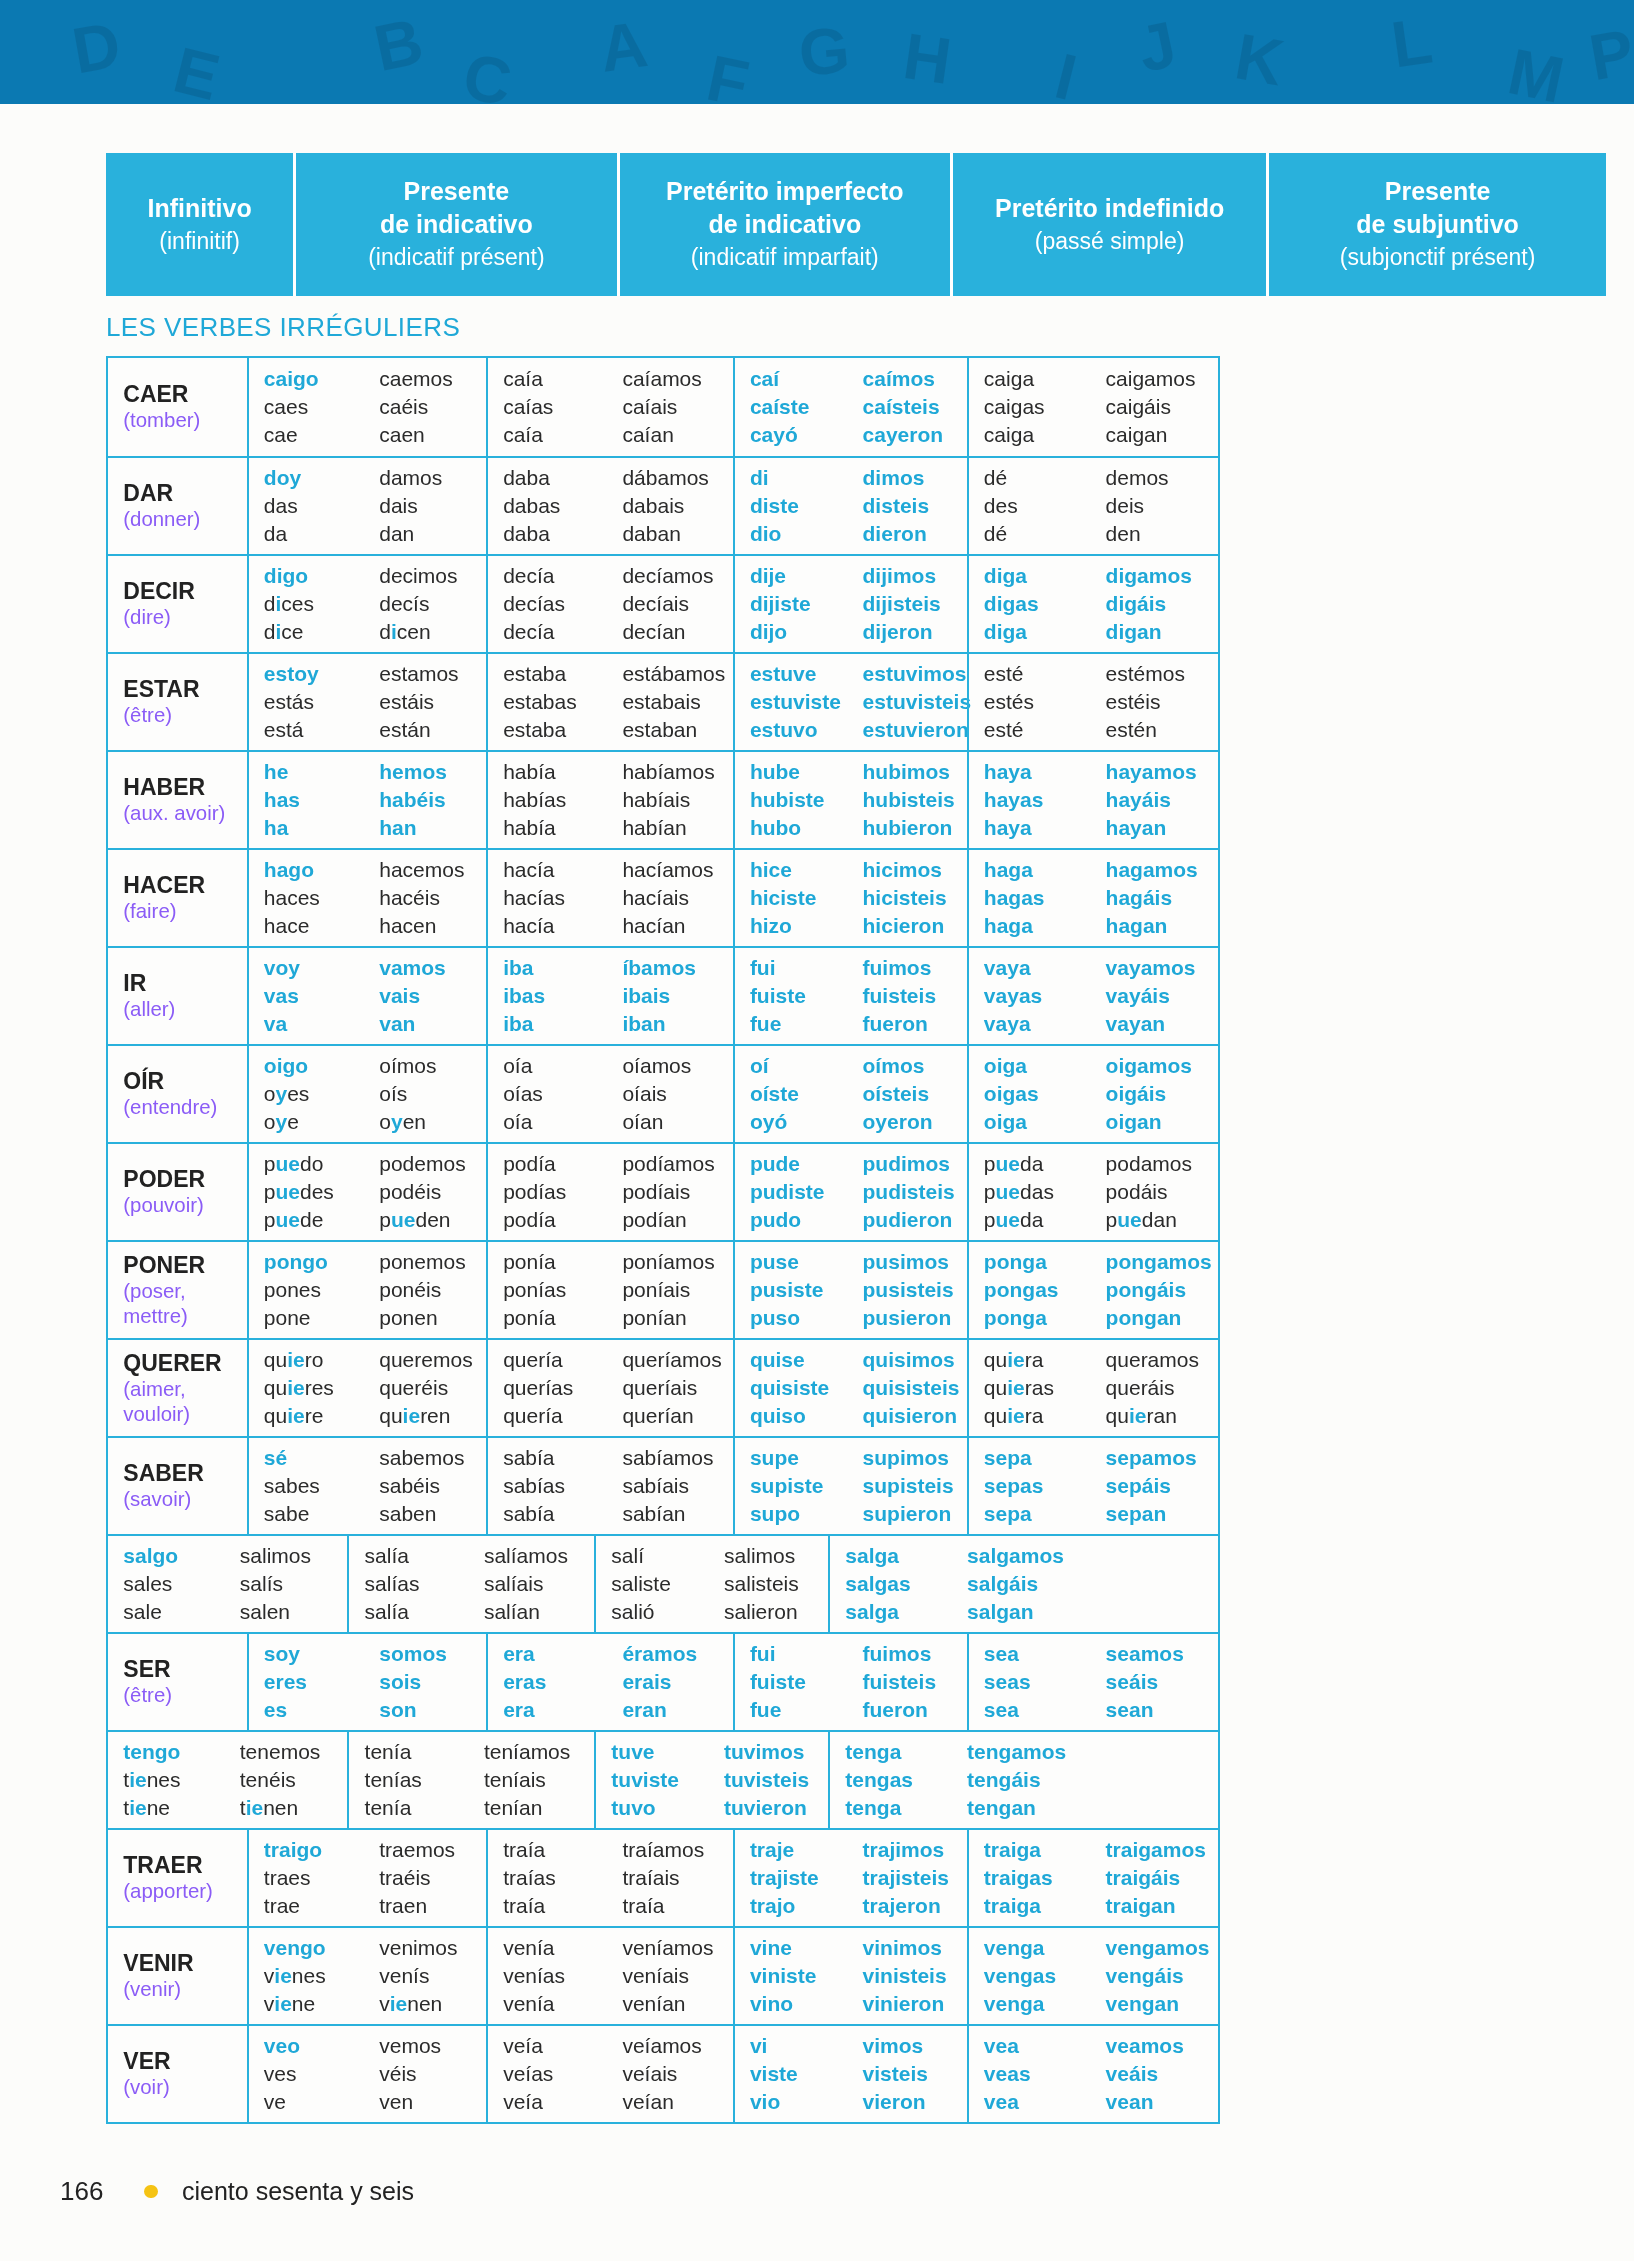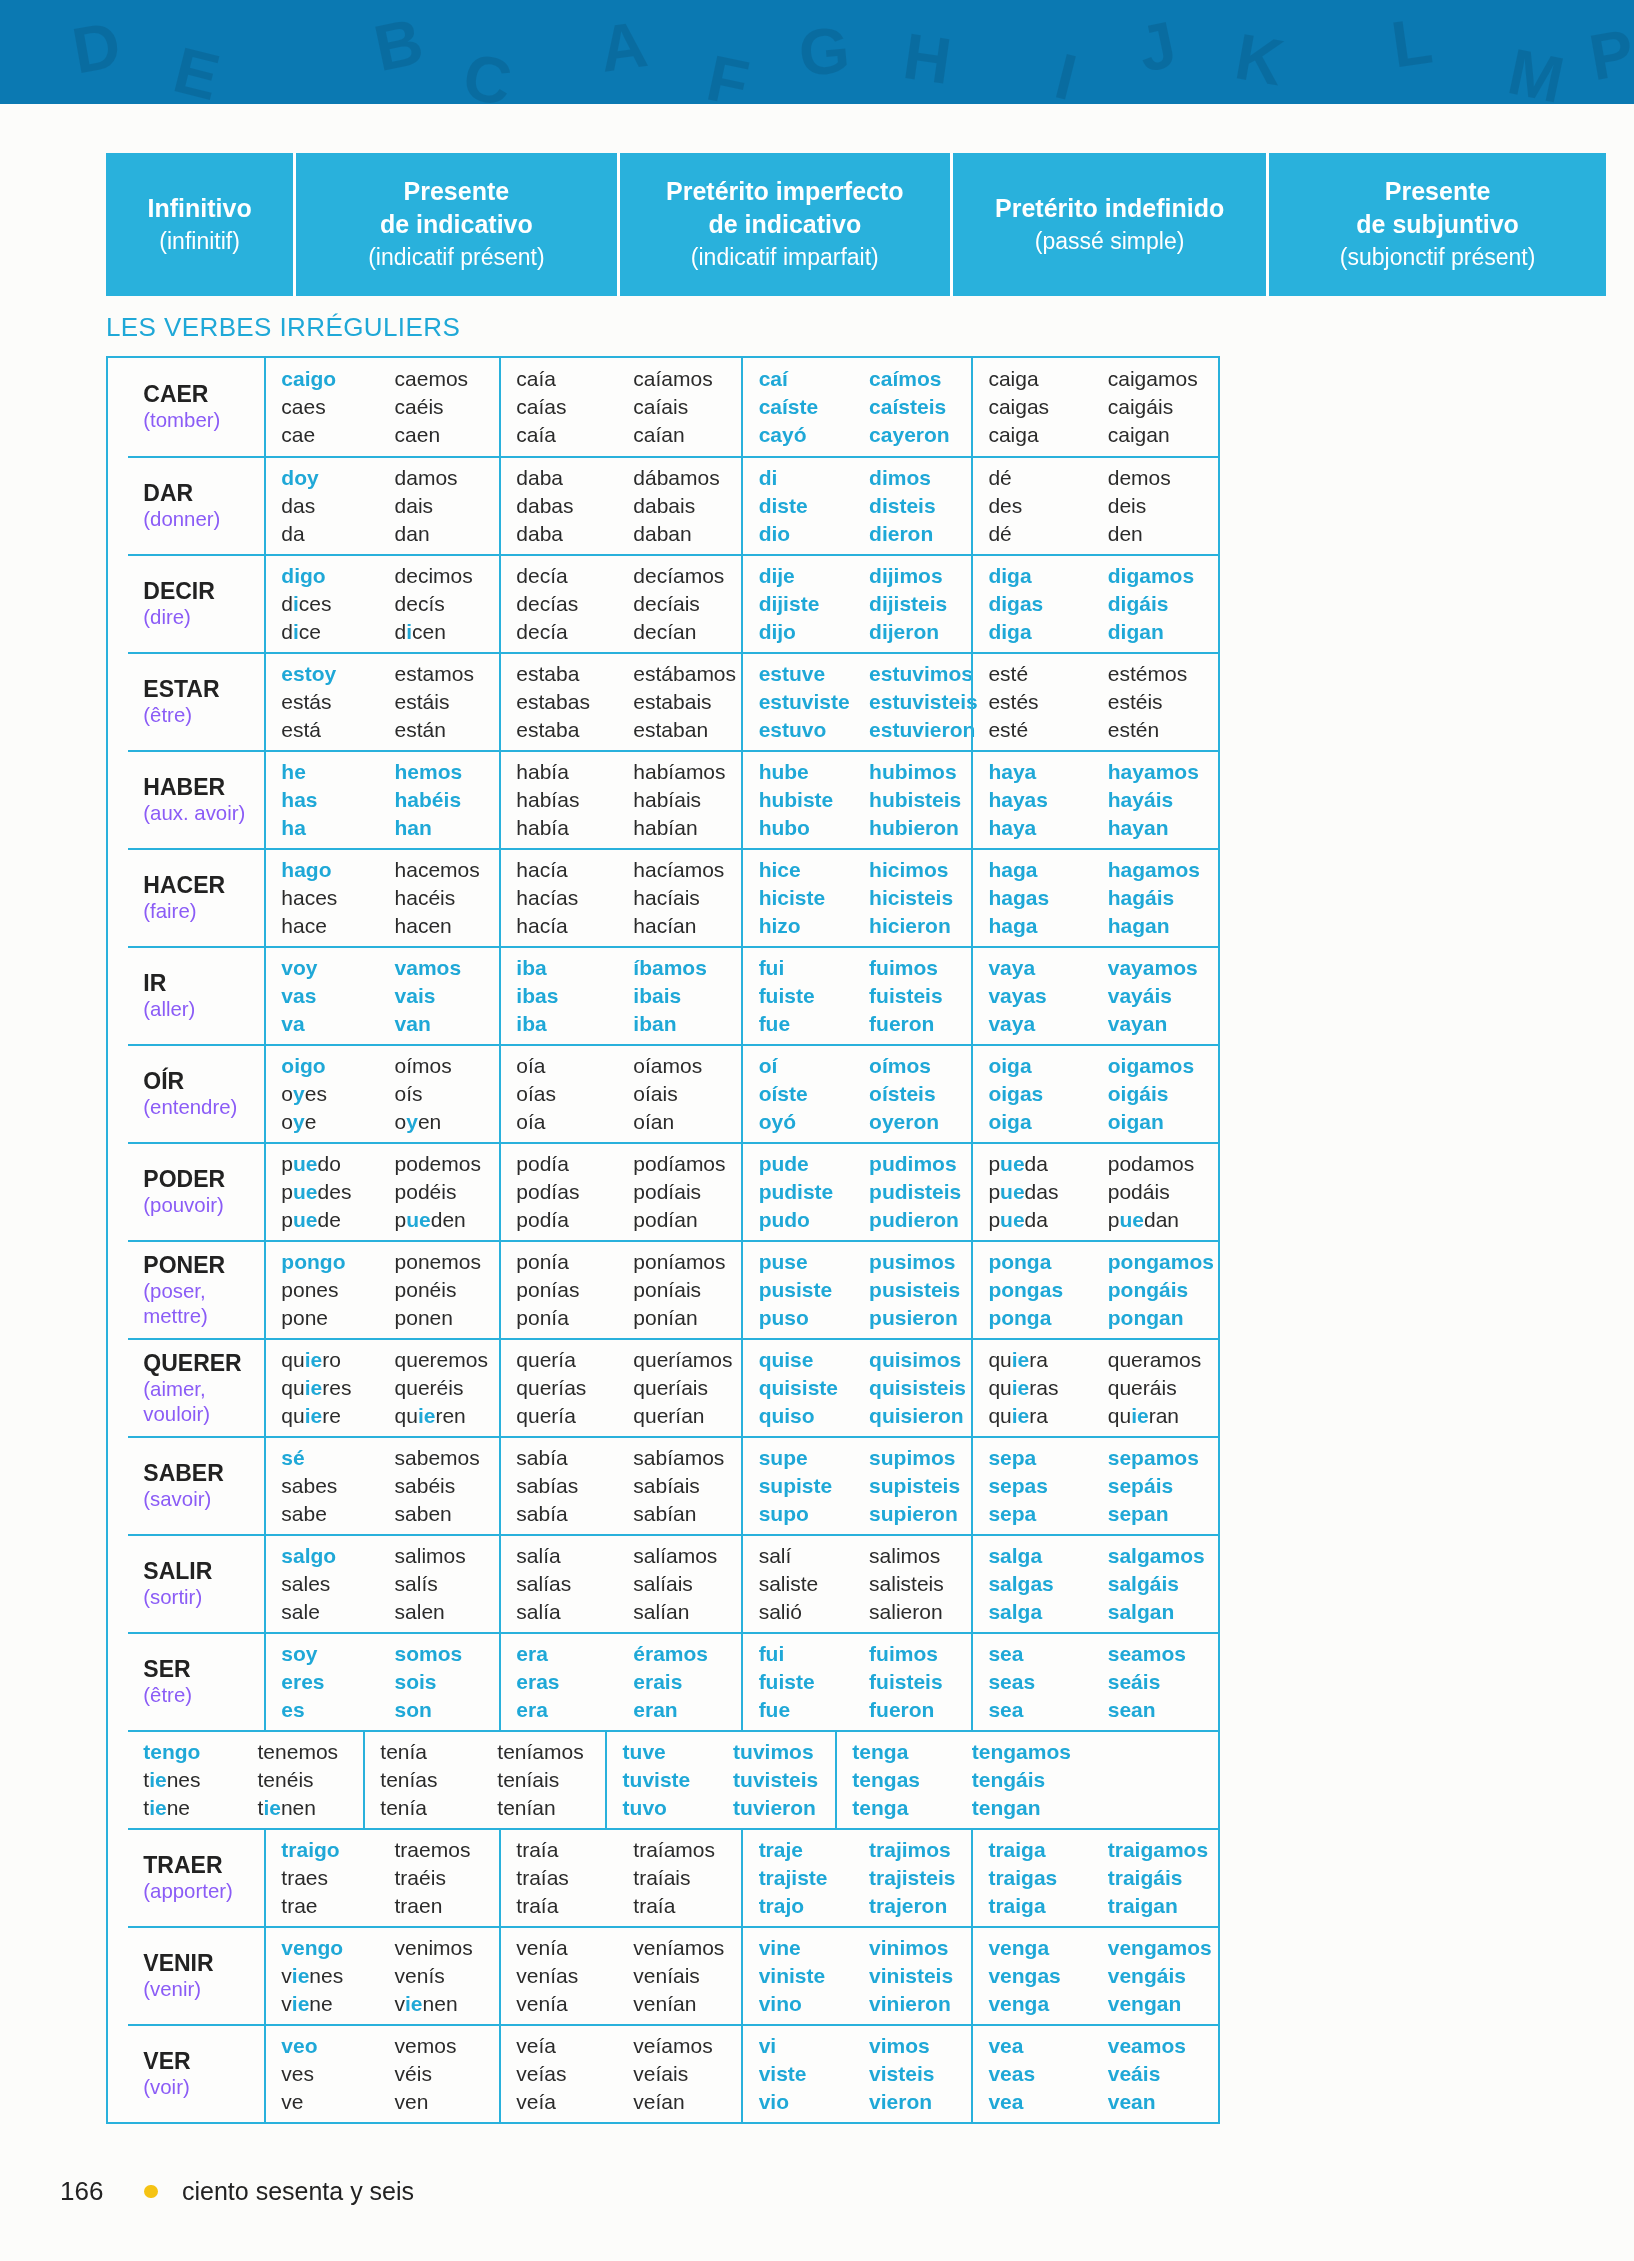--- a/index.html
+++ b/index.html
@@ -16,21 +16,21 @@
          color:#ffffff;box-sizing:border-box;padding:0 5.1px;}
   .hcell + .hcell{border-left:3.4px solid #ffffff;}
   .w0{width:12.48%}.w1{width:21.56%}.w2{width:22.23%}.w3{width:21.08%}.w4{width:22.65%}
   .hline{font-weight:700;font-size:25px;line-height:33px;}
   .hsub{font-weight:400;font-size:23px;line-height:33px;}
   
   .section-title{position:absolute;top:312px;left:106px;font-size:26px;font-weight:400;
                  color:#1fa8d7;letter-spacing:0.4px;}
   
   .tbody{position:absolute;top:356px;left:106px;width:1114px;border:2.6px solid #29b1dc;
-         box-sizing:border-box;background:#fdfdfc;padding-left:20px;}
+         box-sizing:border-box;background:#fdfdfc;}
   .vrow{display:flex;height:98px;box-sizing:border-box;}
   .vrow + .vrow{border-top:2.6px solid #29b1dc;}
   .cell{box-sizing:border-box;display:flex;}
   .cell + .cell{border-left:2.6px solid #29b1dc;}
   .cinf{width:12.48%;flex-direction:column;justify-content:center;padding-left:15.3px;}
   .ct{padding-left:15.3px;}
   .subcol{display:flex;flex-direction:column;justify-content:center;height:100%;}
   .subL{width:52%;}
   .subR{width:48%;}
   .form{font-size:21px;line-height:28px;color:#2b2b2b;white-space:nowrap;}
@@ -736,24 +736,20 @@
             <div class="form"><span class="hl">sepa</span></div>
           </div>
           <div class="subcol subR">
             <div class="form"><span class="hl">sepamos</span></div>
             <div class="form"><span class="hl">sepáis</span></div>
             <div class="form"><span class="hl">sepan</span></div>
           </div>
         </div>
       </div>
       <div class="vrow">
-        <div class="cell cinf w0">
-          <div class="vname">SALIR</div>
-          <div class="vtrans">(sortir)</div>
-        </div>
         <div class="cell ct w1">
           <div class="subcol subL">
             <div class="form"><span class="hl">salgo</span></div>
             <div class="form"><span>sales</span></div>
             <div class="form"><span>sale</span></div>
           </div>
           <div class="subcol subR">
             <div class="form"><span>salimos</span></div>
             <div class="form"><span>salís</span></div>
             <div class="form"><span>salen</span></div>

